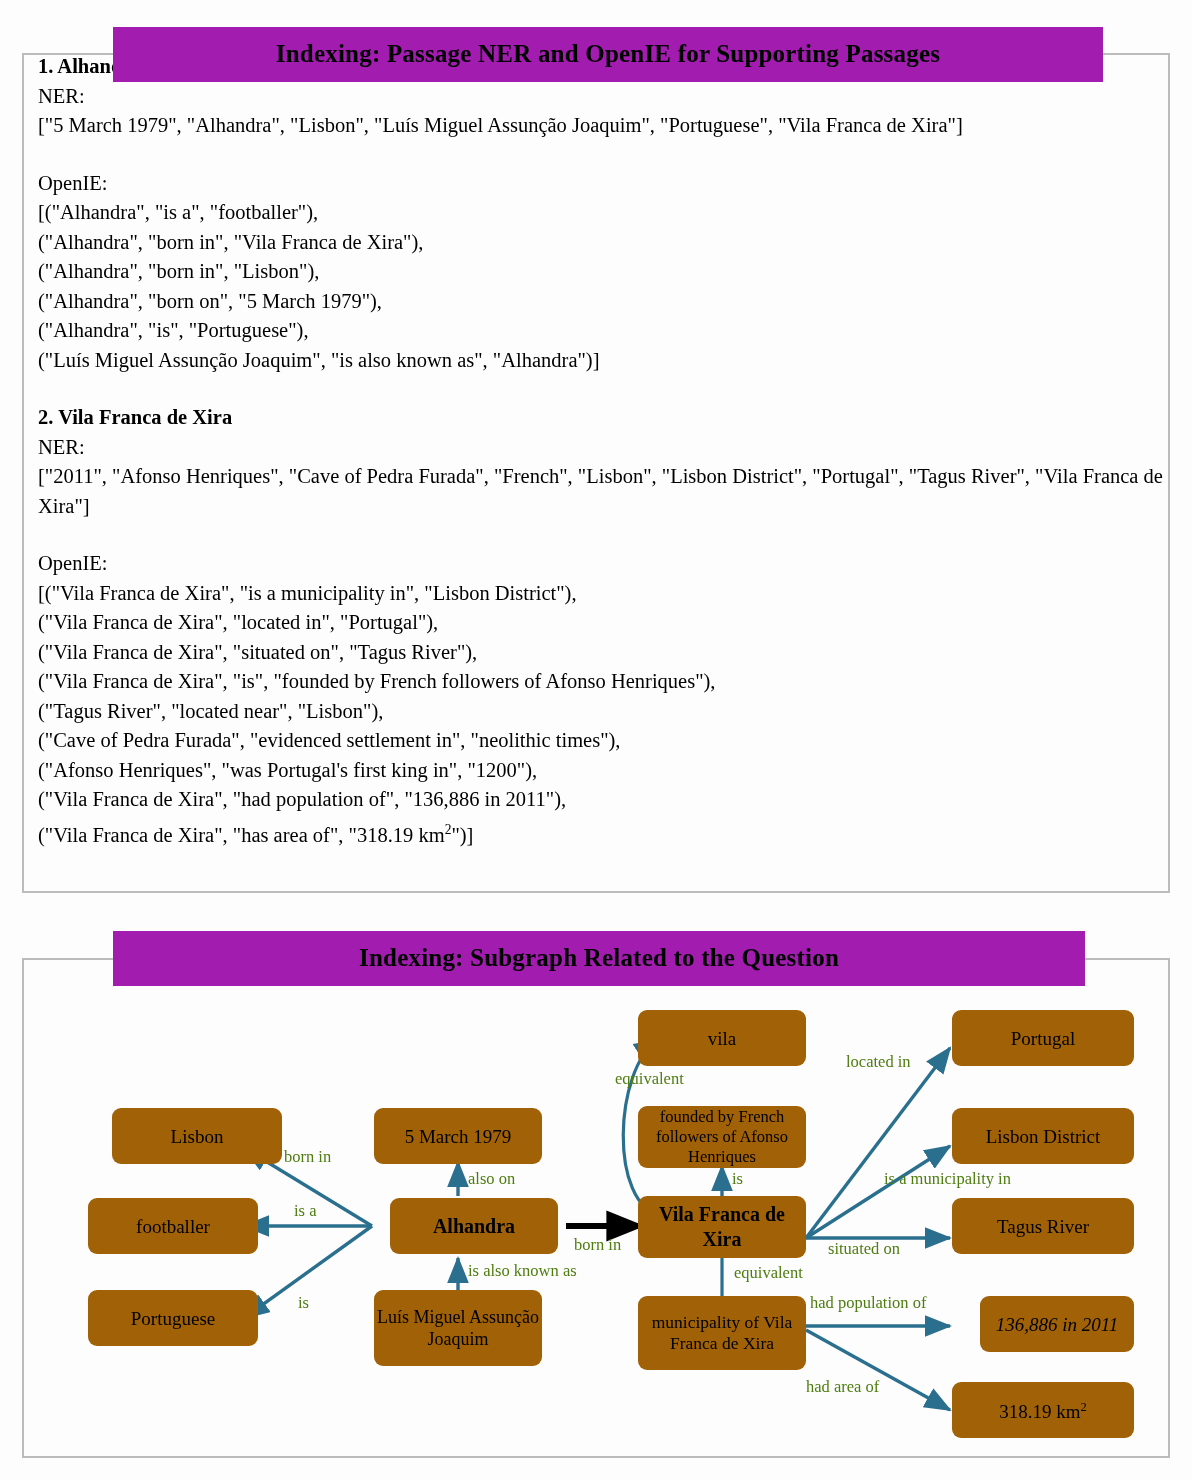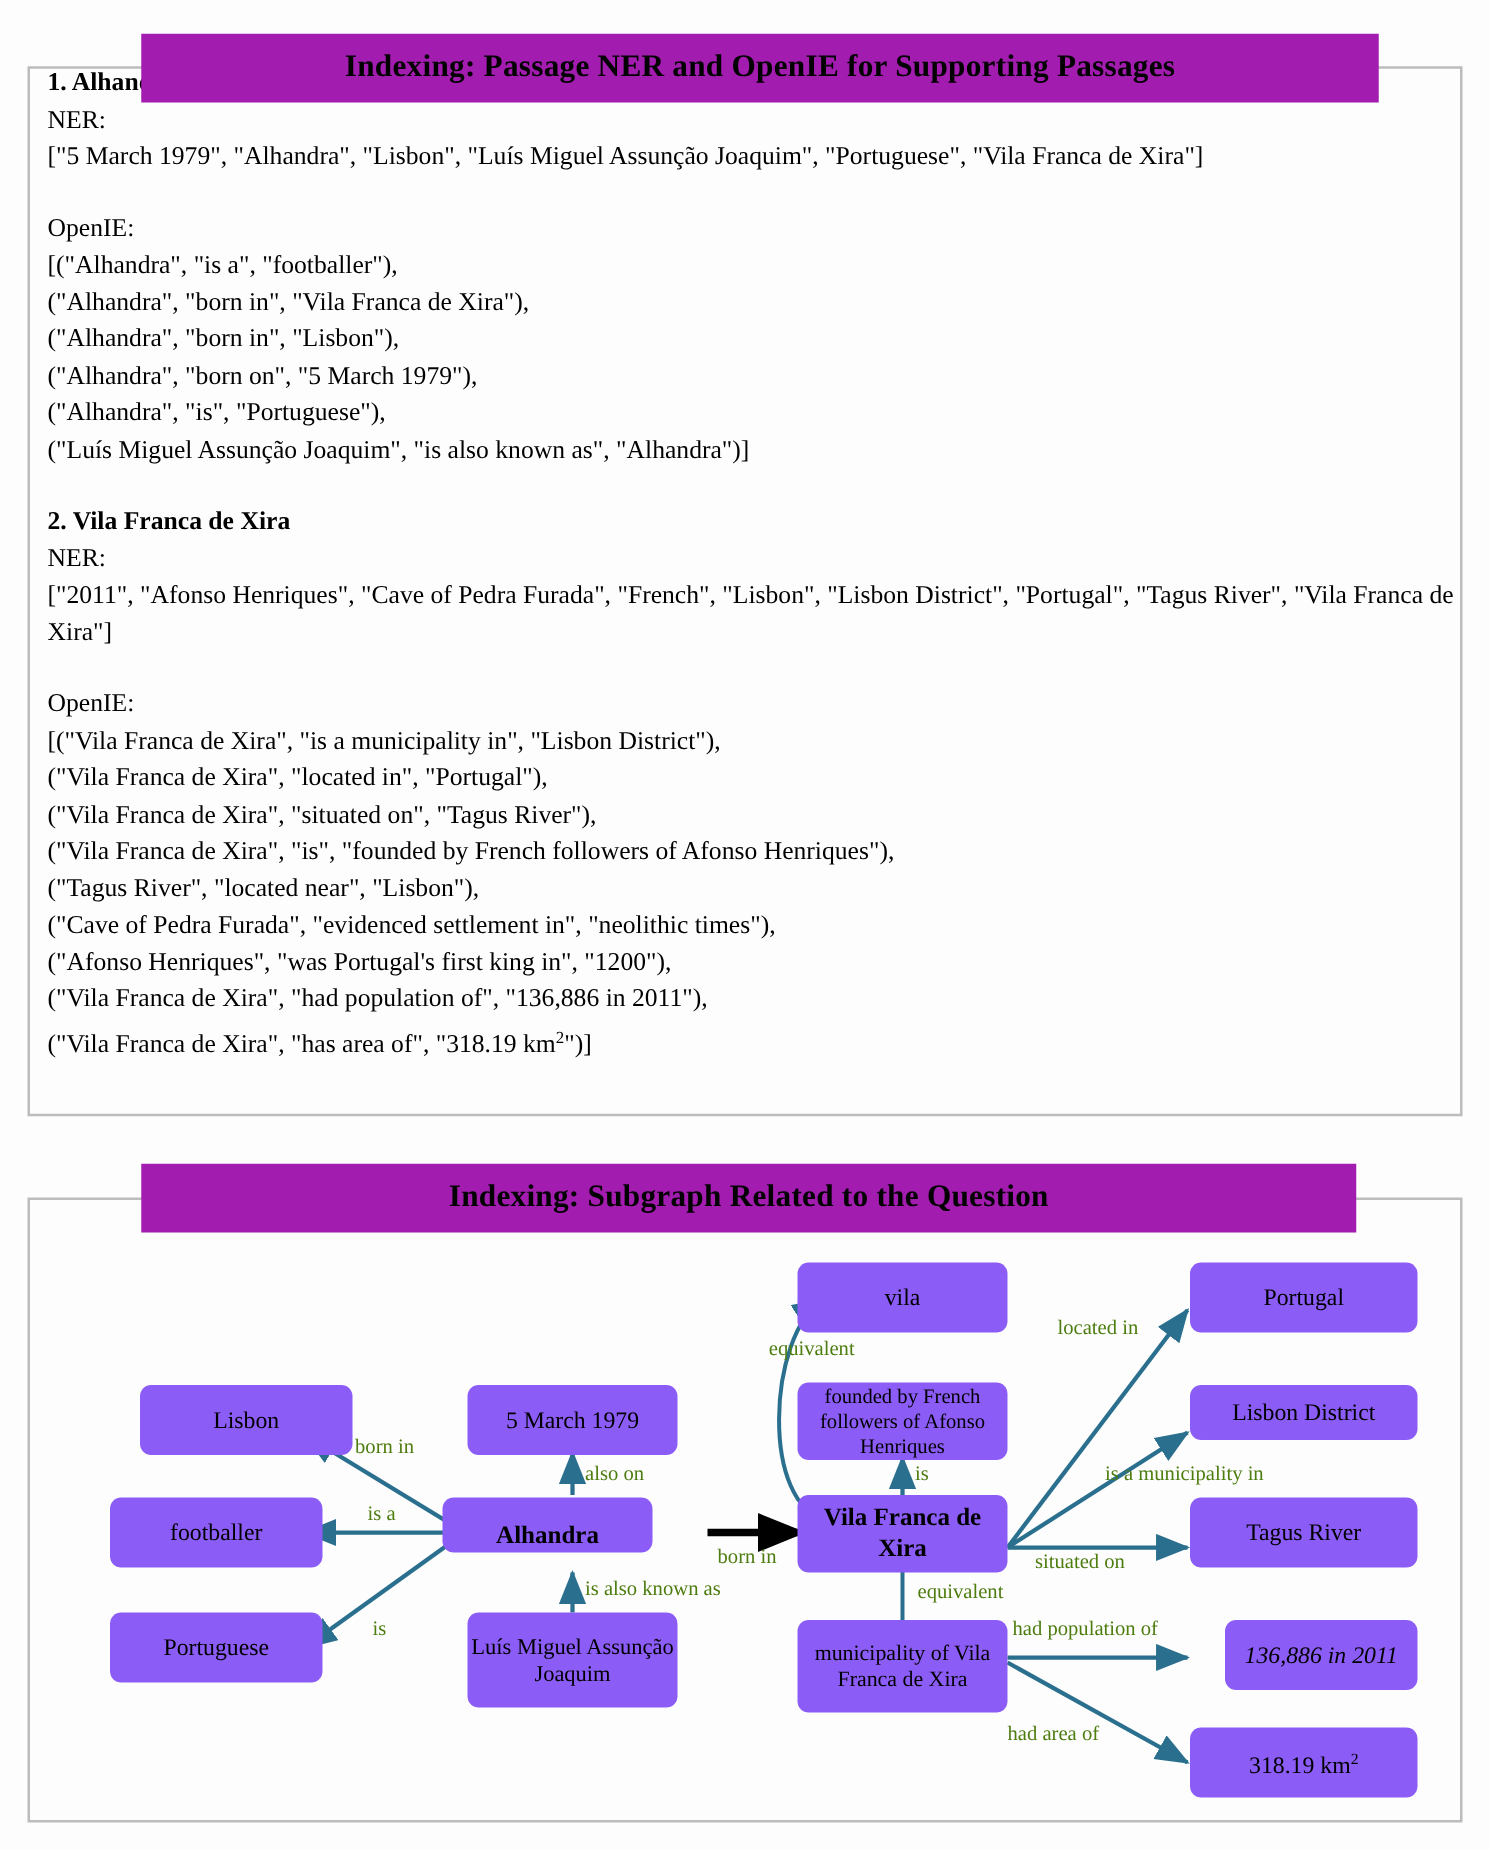--- a/index.html
+++ b/index.html
@@ -62,21 +62,21 @@
 
   
   #graph {
     position: absolute;
     left: 0; top: 0;
     width: 1148px;
     height: 500px;
   }
   .node {
     position: absolute;
-    background: #8b5cf6;
+    background: #a16207;
     border-radius: 9px;
     display: flex;
     align-items: center;
     justify-content: center;
     text-align: center;
     font-size: 19px;
     line-height: 23px;
     color: #000;
     box-sizing: border-box;
     padding: 2px 2px;
@@ -192,21 +192,21 @@
   <div class="node" style="left:66px;  top:240px; width:170px; height:56px;">
     <span>footballer</span>
   </div>
   <div class="node" style="left:66px;  top:332px; width:170px; height:56px;">
     <span>Portuguese</span>
   </div>
 
   <div class="node" style="left:352px; top:150px; width:168px; height:56px;">
     <span>5 March 1979</span>
   </div>
-  <div class="node bold" style="left:332px; top:240px; width:168px; height:44px;align-items:flex-end;">
+  <div class="node bold" style="left:368px; top:240px; width:168px; height:56px;">
     <span>Alhandra</span>
   </div>
   <div class="node" style="left:352px; top:332px; width:168px; height:76px; font-size:18px; line-height:22px;">
     <span>Luís Miguel Assunção Joaquim</span>
   </div>
 
   <div class="node" style="left:616px; top:52px;  width:168px; height:56px;">
     <span>vila</span>
   </div>
   <div class="node" style="left:616px; top:148px; width:168px; height:62px; font-size:16.5px; line-height:20px;">
@@ -215,21 +215,21 @@
   <div class="node bold" style="left:616px; top:238px; width:168px; height:62px; line-height:25px;">
     <span>Vila Franca de Xira</span>
   </div>
   <div class="node" style="left:616px; top:338px; width:168px; height:74px; font-size:17.5px; line-height:21px;">
     <span>municipality of Vila Franca de Xira</span>
   </div>
 
   <div class="node" style="left:930px; top:52px;  width:182px; height:56px;">
     <span>Portugal</span>
   </div>
-  <div class="node" style="left:930px; top:150px; width:182px; height:44px;">
+  <div class="node" style="left:930px; top:150px; width:182px; height:56px;">
     <span>Lisbon District</span>
   </div>
   <div class="node" style="left:930px; top:240px; width:182px; height:56px;">
     <span>Tagus River</span>
   </div>
   <div class="node" style="left:958px; top:338px; width:154px; height:56px;font-style:italic;">
     <span>136,886 in 2011</span>
   </div>
   <div class="node" style="left:930px; top:424px; width:182px; height:56px;">
     <span>318.19 km<sup>2</sup></span>

